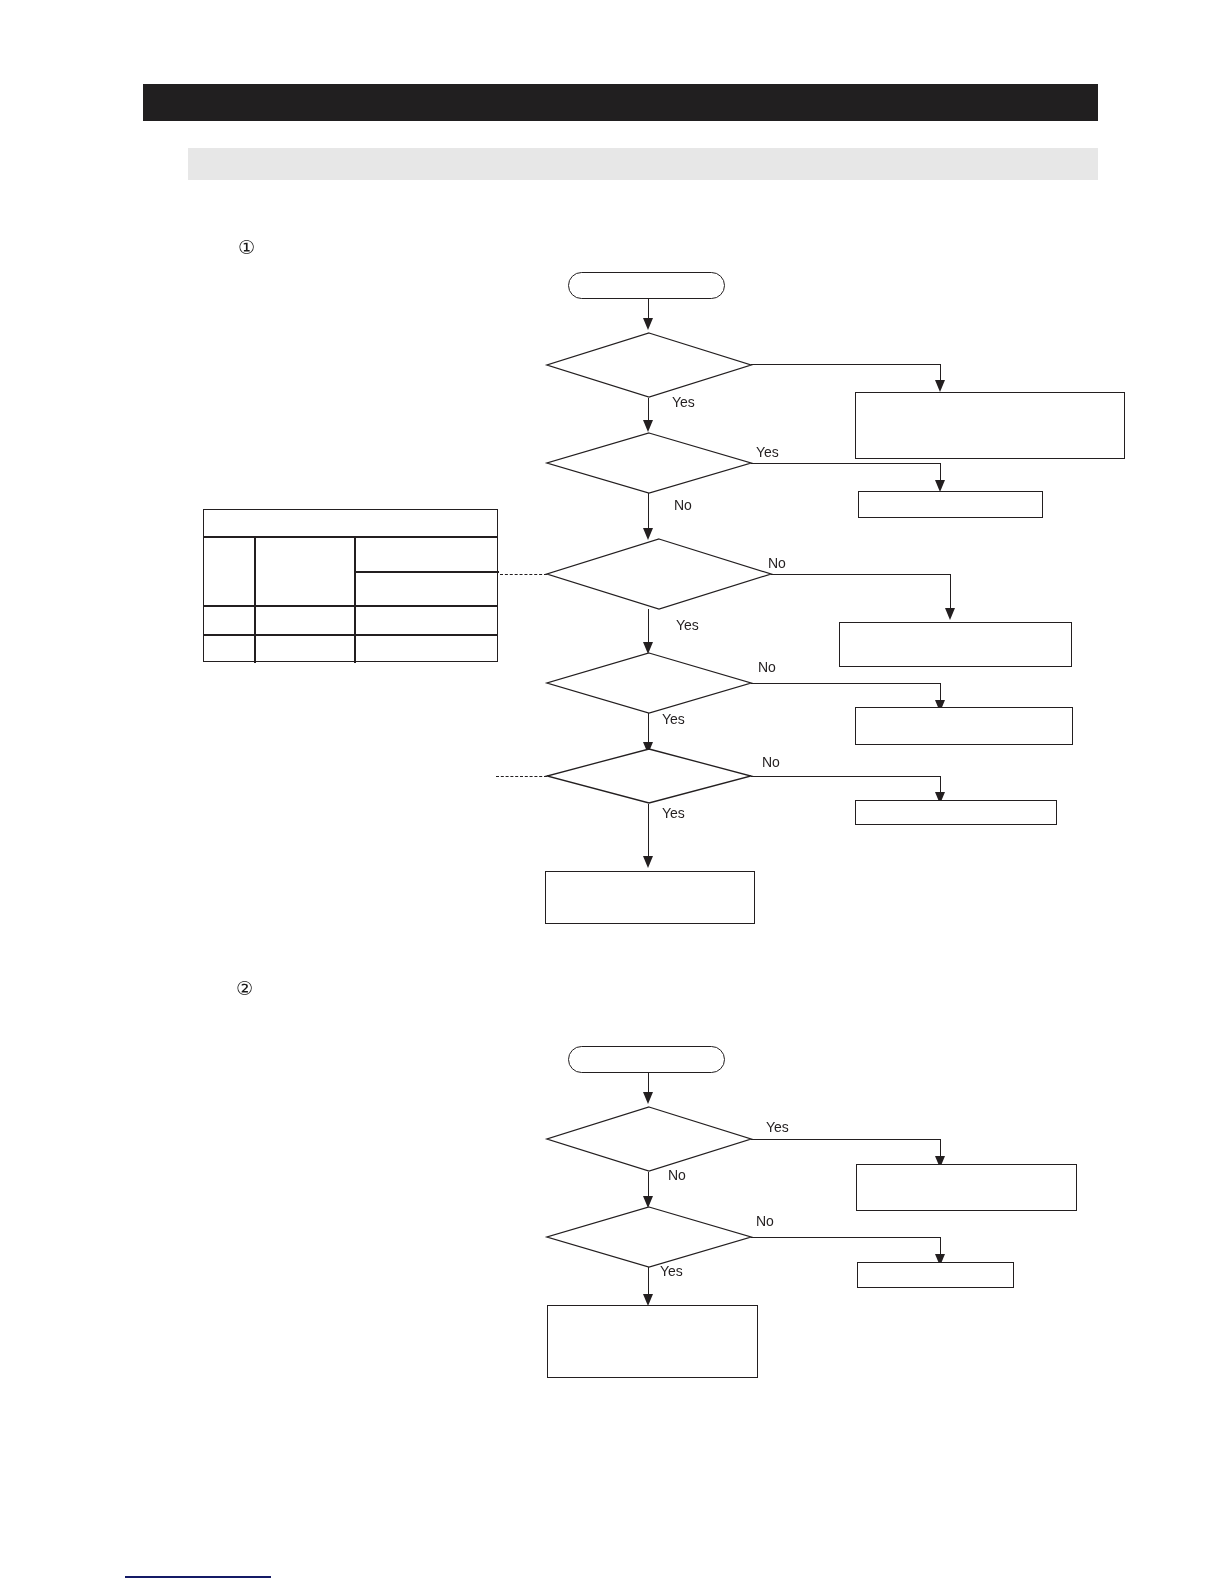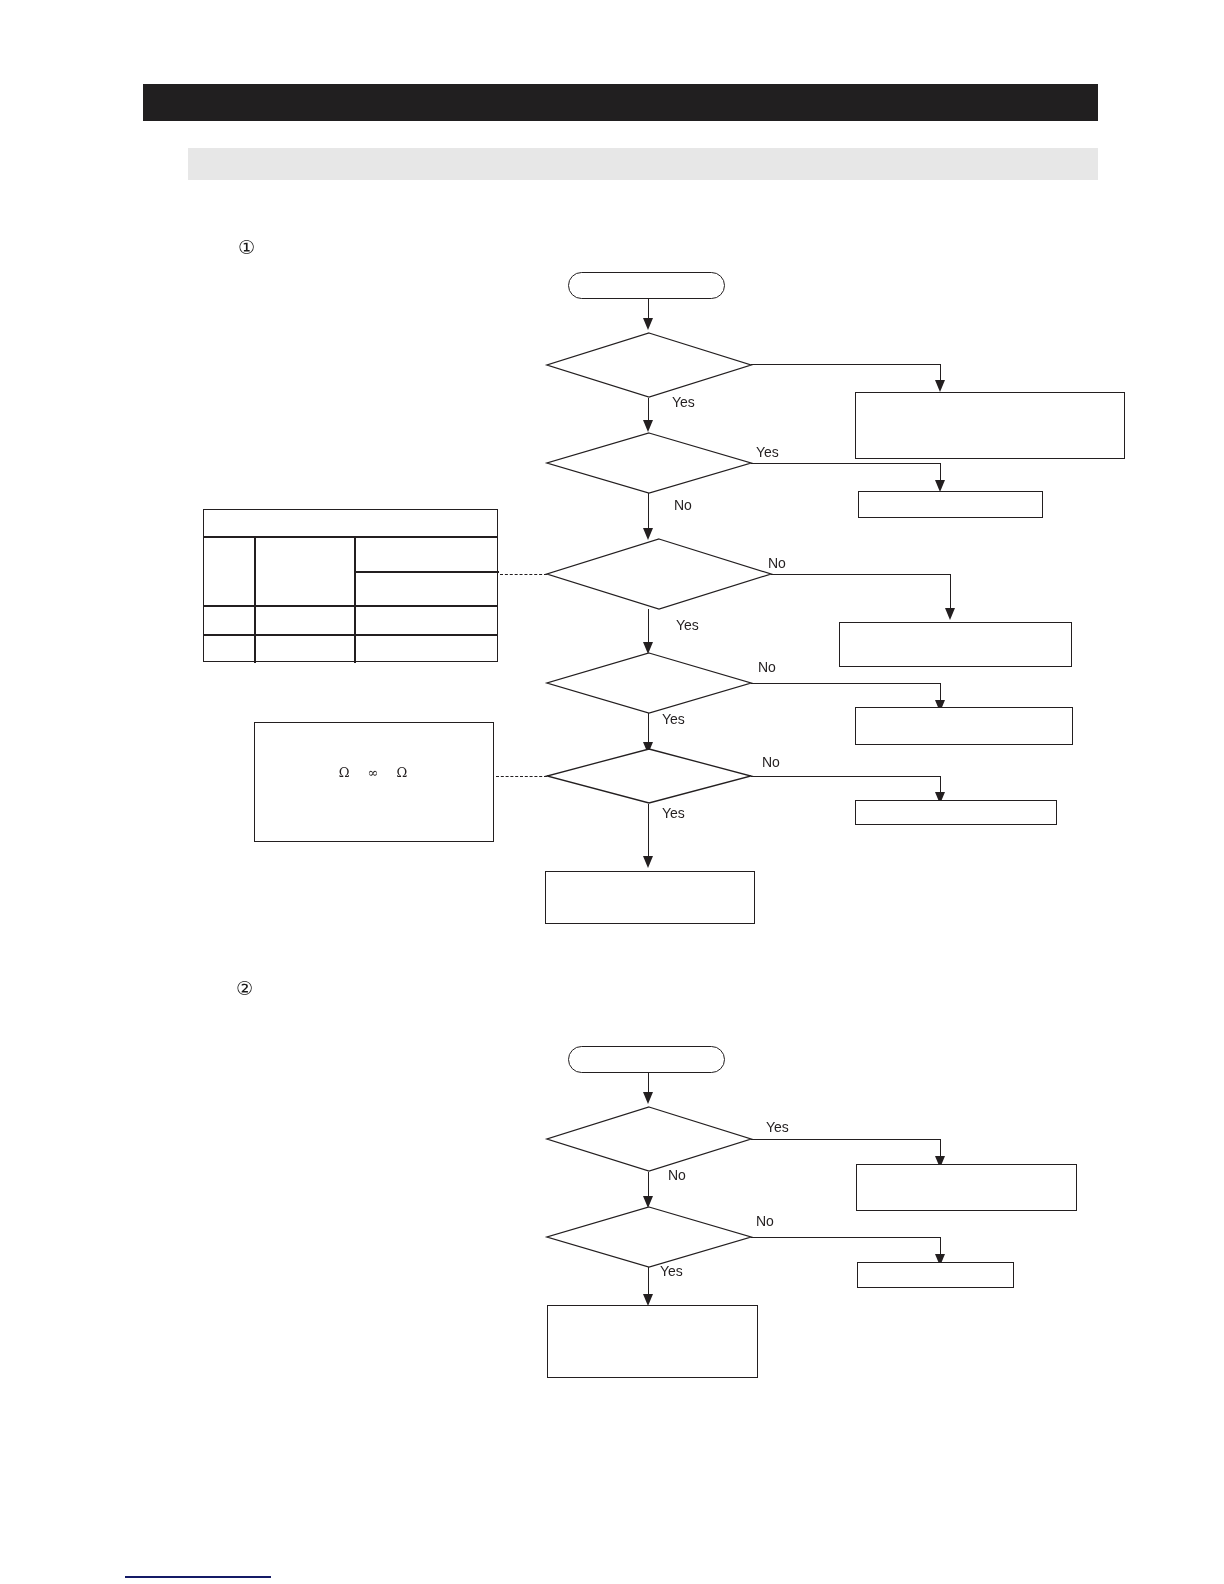--- a/index.html
+++ b/index.html
@@ -331,28 +331,20 @@
 
     <div class="rt-cell" style="left:2px;top:97px;width:46px;height:25px;"></div>
     <div class="rt-cell" style="left:52px;top:97px;width:96px;height:25px;"></div>
     <div class="rt-cell" style="left:152px;top:97px;width:141px;height:25px;"></div>
 
     <div class="rt-cell" style="left:2px;top:126px;width:46px;height:25px;"></div>
     <div class="rt-cell" style="left:52px;top:126px;width:96px;height:25px;"></div>
     <div class="rt-cell" style="left:152px;top:126px;width:141px;height:25px;"></div>
   </div>
 
-  <div class="detail-box">
-    <div class="slot" style="align-items:flex-start;justify-content:flex-start;height:38px;bottom:auto;padding:6px;"></div>
-    <div class="ohm-row">
-      <span>Ω</span>
-      <span>∞</span>
-      <span>Ω</span>
-    </div>
-  </div>
 
   <div class="terminator" style="left:568px;top:1046px;width:157px;height:27px;">
     <div class="slot"></div>
   </div>
 
   <div class="conn conn-v" style="left:648px;top:1073px;height:24px;"></div>
   <div class="arrowhead" style="left:643px;top:1092px;"></div>
 
   <div class="diamond-wrap" style="left:546px;top:1106px;">
     <svg width="206" height="66" viewBox="0 0 206 66">

